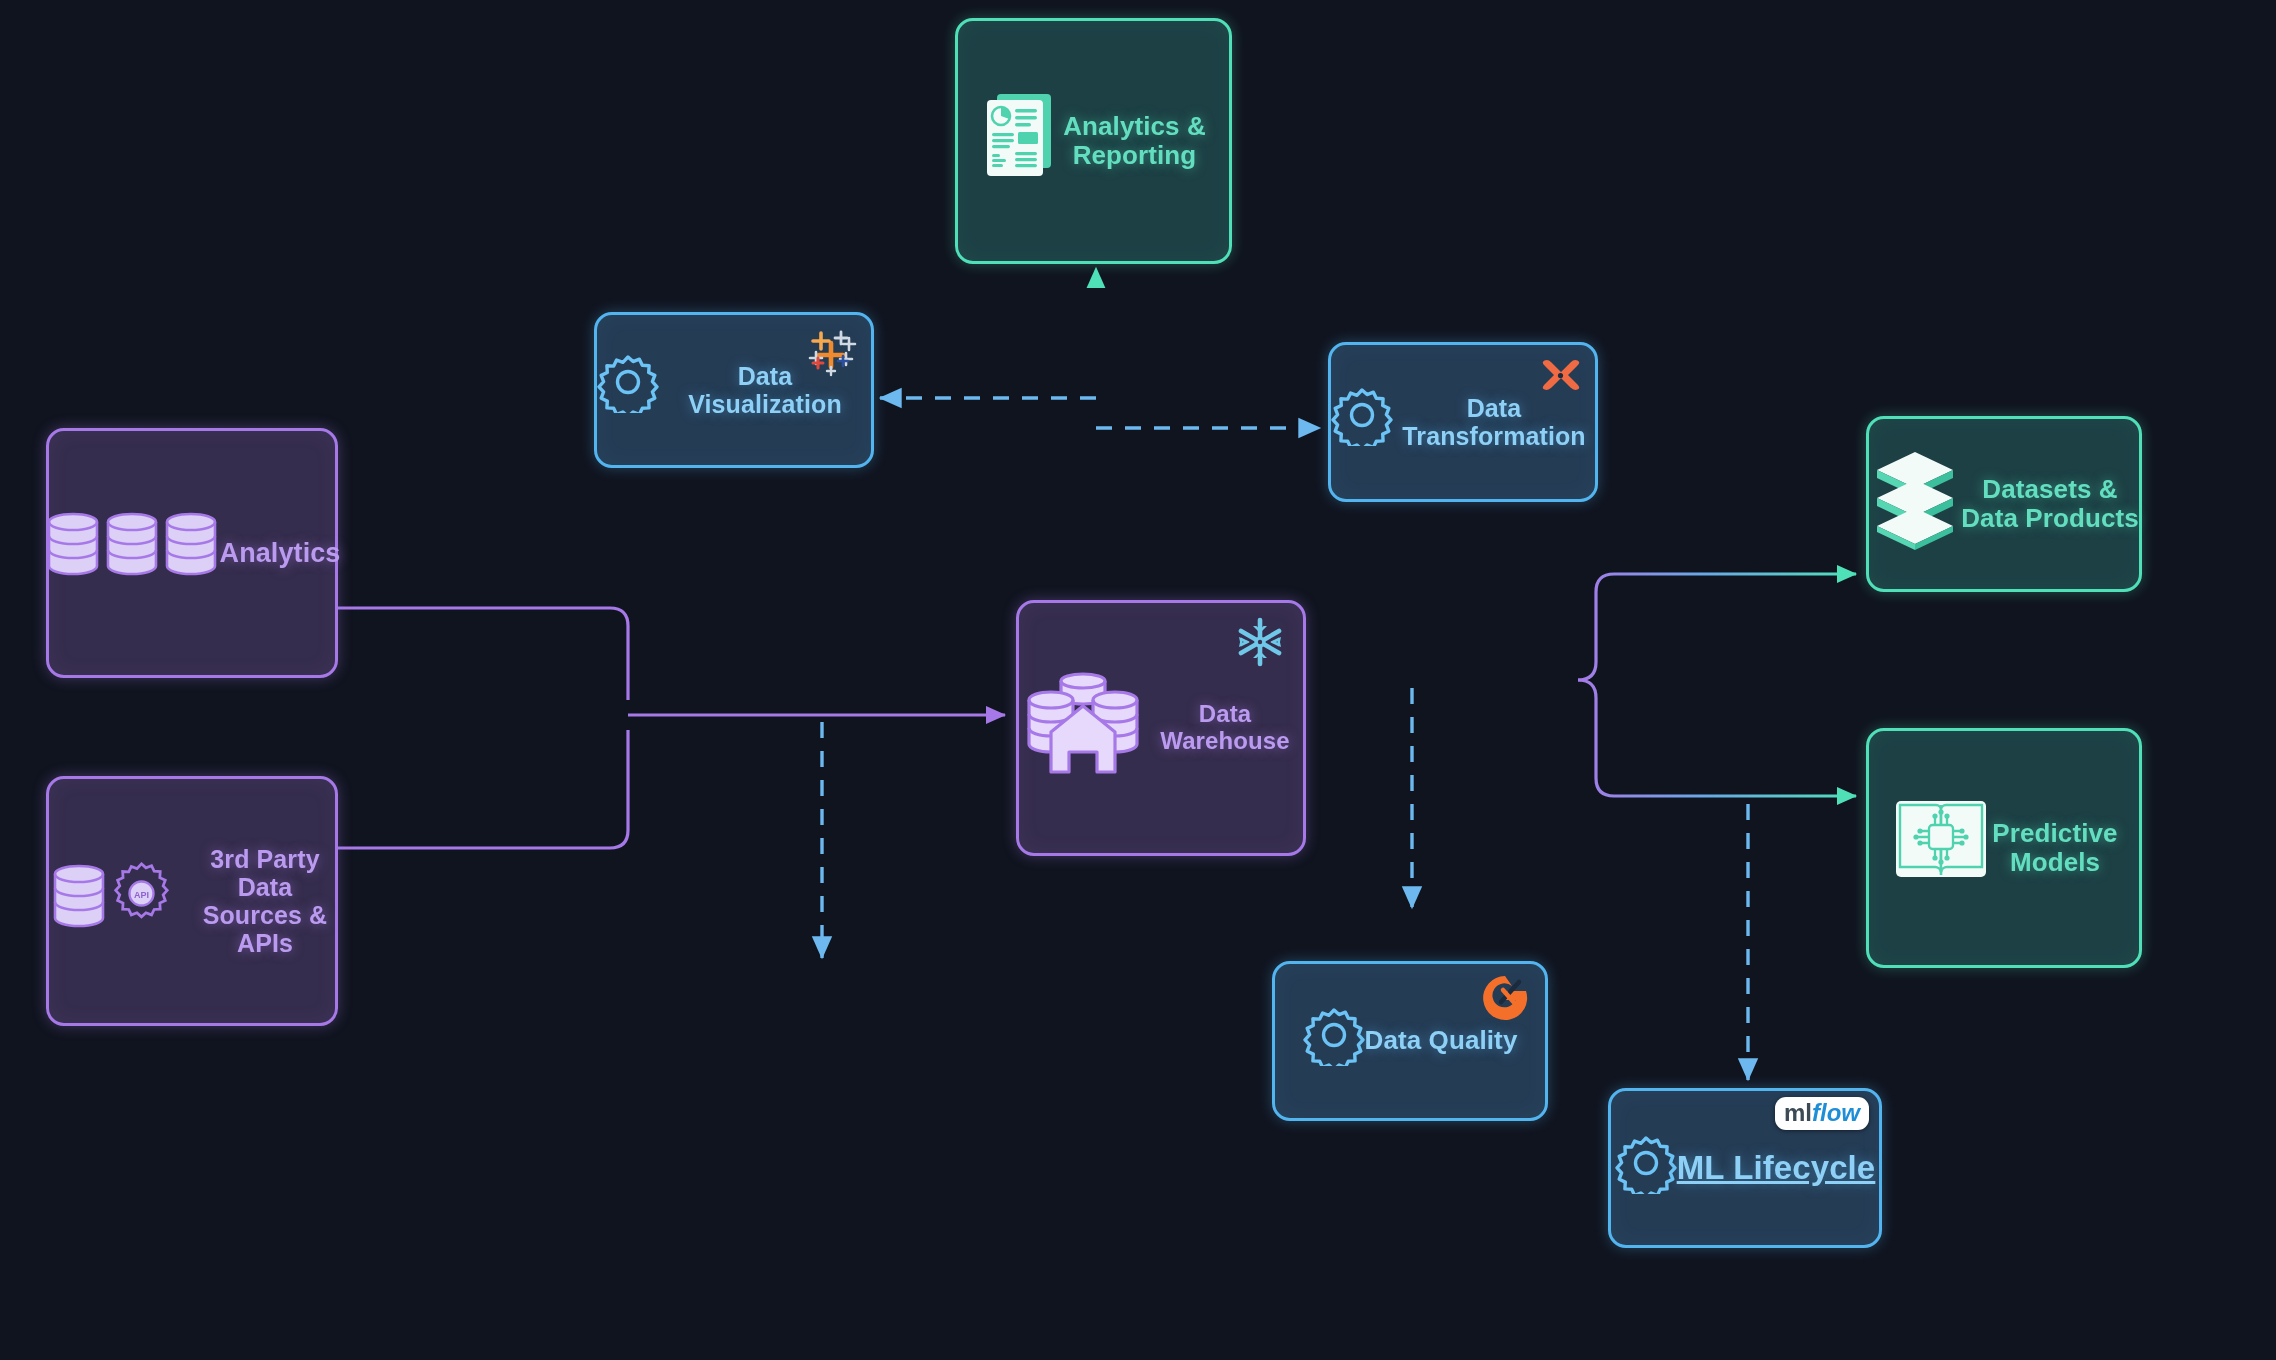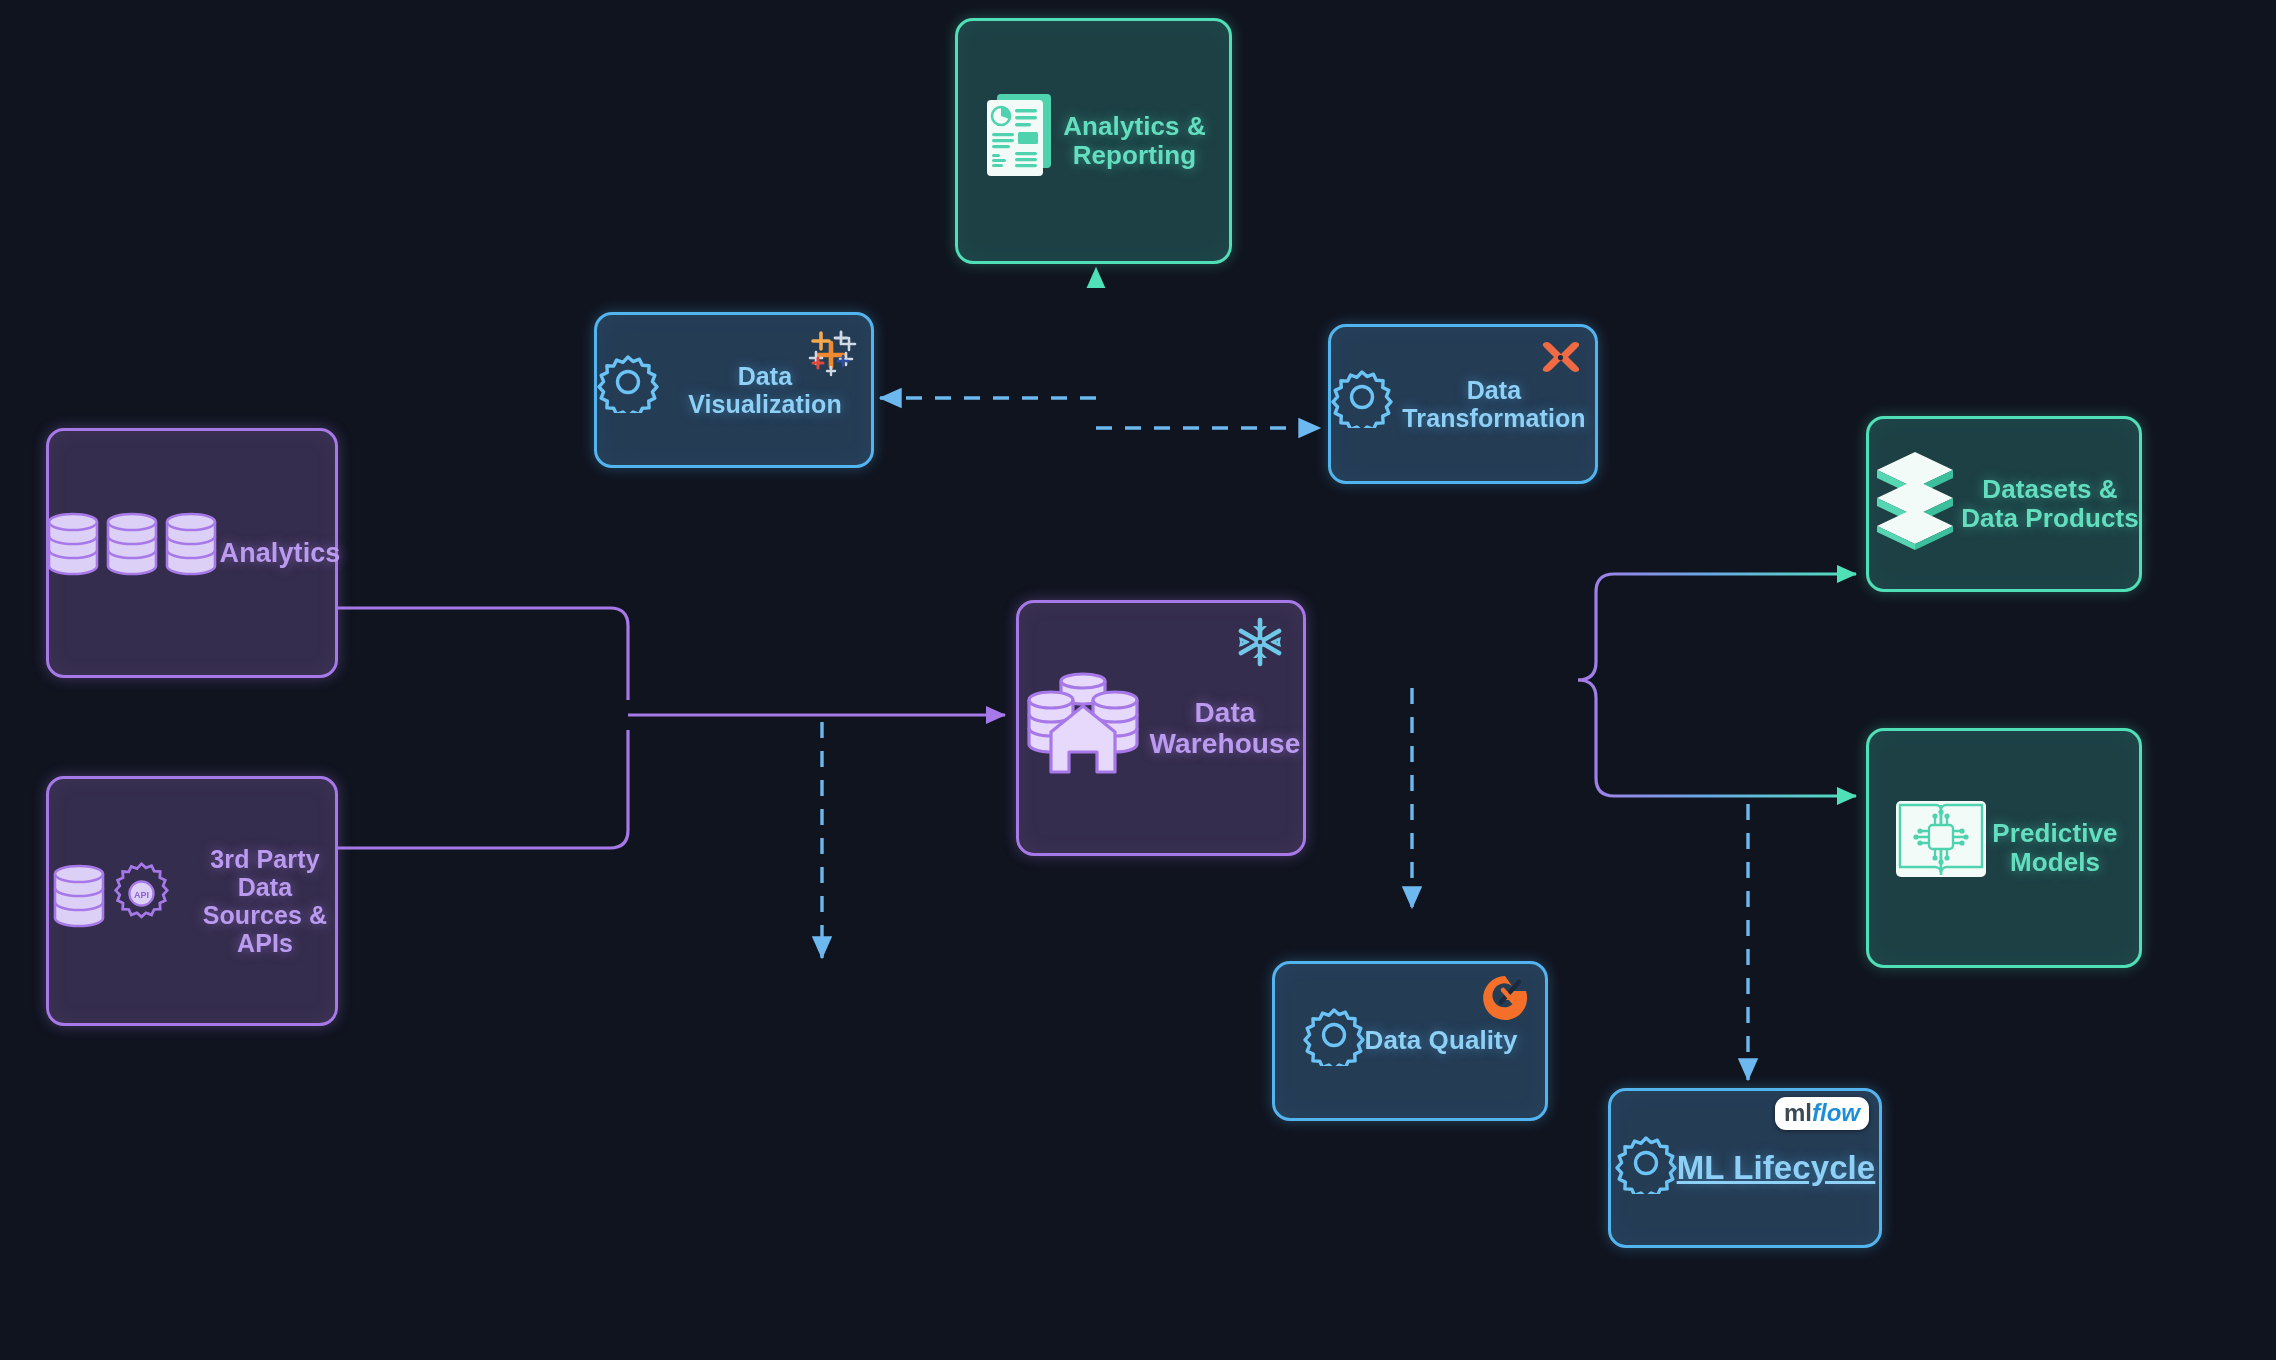--- a/index.html
+++ b/index.html
@@ -137,21 +137,21 @@
     </div>
     <div class="icon-wrap" style="margin-top:-6px;margin-bottom:10px;">
       <svg width="62" height="62" viewBox="0 0 62 62">
         <path d="M31 6 l5.1 4.6 6.3-2.4 2.9 6.1 6.8 .4 -.4 6.8 6.1 2.9 -2.4 6.3 4.6 5.1 -4.6 5.1 2.4 6.3 -6.1 2.9 .4 6.8 -6.8 .4 -2.9 6.1 -6.3-2.4 -5.1 4.6 -5.1-4.6 -6.3 2.4 -2.9-6.1 -6.8-.4 .4-6.8 -6.1-2.9 2.4-6.3 -4.6-5.1 4.6-5.1 -2.4-6.3 6.1-2.9 -.4-6.8 6.8 .4 2.9-6.1 6.3 2.4 z" fill="none" stroke="#6cc3f5" stroke-width="3.4" stroke-linejoin="round"></path>
         <circle cx="31" cy="31" r="10.5" fill="none" stroke="#6cc3f5" stroke-width="3.4"></circle>
       </svg>
     </div>
     <div class="label" style="font-size:25px;">Data Visualization</div>
   </div>
 
-  <div class="node n-blue" style="left:1328px;top:324px;width:270px;height:160px;">
+  <div class="node n-blue" style="left:1328px;top:342px;width:270px;height:160px;">
     <div class="badge" style="right:10px;top:6px;">
       <svg width="52" height="52" viewBox="0 0 52 52">
         <path d="M9.5 8.5 Q6 5 9.5 3.5 Q13 2 16.5 5.5 L26 15 L35.5 5.5 Q39 2 42.5 3.5 Q46 5 42.5 8.5 L33 18 L42.5 27.5 Q46 31 42.5 32.5 Q39 34 35.5 30.5 L26 21 L16.5 30.5 Q13 34 9.5 32.5 Q6 31 9.5 27.5 L19 18 z" transform="translate(2,6)" fill="#f06a43"></path>
         <circle cx="27.5" cy="24.5" r="2.6" fill="#1b2a3c"></circle>
       </svg>
     </div>
     <div class="icon-wrap" style="margin-top:-4px;margin-bottom:10px;">
       <svg width="62" height="62" viewBox="0 0 62 62">
         <path d="M31 6 l5.1 4.6 6.3-2.4 2.9 6.1 6.8 .4 -.4 6.8 6.1 2.9 -2.4 6.3 4.6 5.1 -4.6 5.1 2.4 6.3 -6.1 2.9 .4 6.8 -6.8 .4 -2.9 6.1 -6.3-2.4 -5.1 4.6 -5.1-4.6 -6.3 2.4 -2.9-6.1 -6.8-.4 .4-6.8 -6.1-2.9 2.4-6.3 -4.6-5.1 4.6-5.1 -2.4-6.3 6.1-2.9 -.4-6.8 6.8 .4 2.9-6.1 6.3 2.4 z" fill="none" stroke="#6cc3f5" stroke-width="3.4" stroke-linejoin="round"></path>
         <circle cx="31" cy="31" r="10.5" fill="none" stroke="#6cc3f5" stroke-width="3.4"></circle>
@@ -249,21 +249,21 @@
           <g transform="translate(72,22)">
             <path d="M2,8 a22,8 0 0,1 44,0 v44 a22,8 0 0,1 -44,0 z"></path>
             <path d="M2,8 a22,8 0 0,0 44,0" fill="none"></path>
             <path d="M2,22 a22,8 0 0,0 44,0" fill="none"></path>
             <path d="M2,36 a22,8 0 0,0 44,0" fill="none"></path>
           </g>
           <path d="M64,36 L96,62 v40 H78 V82 h-28 v20 H32 V62 z"></path>
         </g>
       </svg>
     </div>
-    <div class="label" style="font-size:28px;text-align:center;">Data Warehouse</div>
+    <div class="label" style="font-size:24px;text-align:center;">Data Warehouse</div>
   </div>
 
 
   <div class="node n-blue" style="left:1272px;top:916px;width:276px;height:160px;margin-top:45px;">
     <div class="badge" style="right:14px;top:8px;">
       <svg width="52" height="52" viewBox="0 0 52 52">
         <path d="M26,4 a22,22 0 1,0 21,15 h-21 v9 h10.5 a12,12 0 1,1 -3.5,-14 z" fill="#f4702a"></path>
         <path d="M40,10 L22,30" stroke="#1b2a3c" stroke-width="4.5" fill="none" stroke-linecap="round"></path>
         <path d="M24,18 L38,34" stroke="#f4702a" stroke-width="4.5" fill="none" stroke-linecap="round"></path>
       </svg>

